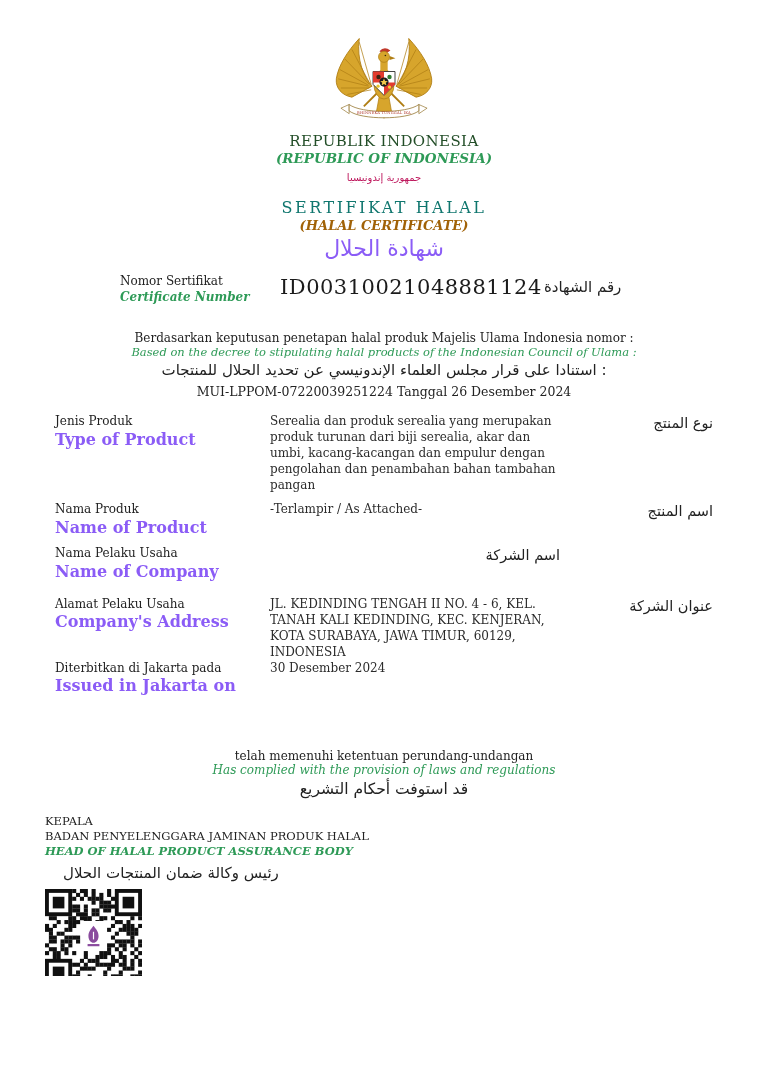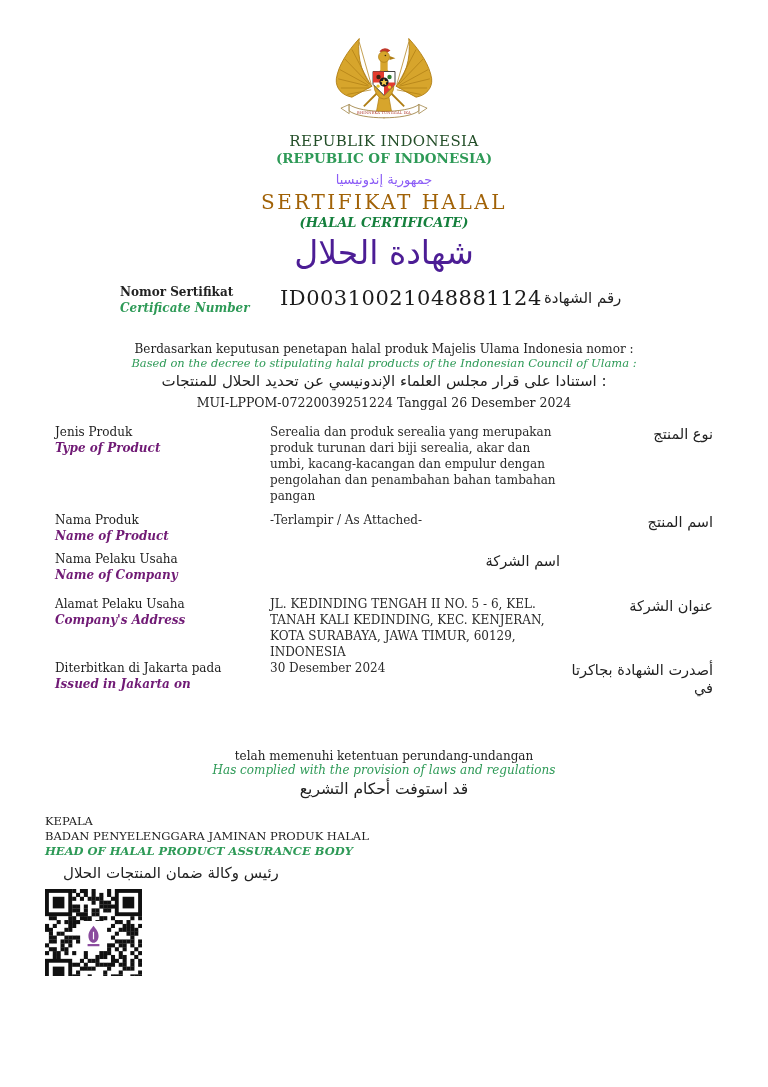--- a/index.html
+++ b/index.html
@@ -6,44 +6,44 @@
   .page{
     position:relative;width:768px;height:976px;background:#ffffff;overflow:hidden;
     font-family:"DejaVu Serif","Liberation Serif",serif;color:#222;
   }
   .center{text-align:center;}
   .ar{font-family:"DejaVu Sans",sans-serif;}
   
   .emblem{margin:30px auto 0;width:110px;height:94px;}
   
   .country-id{margin-top:8px;font-size:15px;color:#234e28;letter-spacing:.4px;}
-  .country-en{font-size:13.5px;font-weight:bold;color:#2e9a57;}
-  .country-ar{margin-top:6px;font-size:13px;color:#8b5cf6;}
-  .cert-title-id{margin-top:3px;font-size:20px;color:#a16207;letter-spacing:2.5px;}
-  .cert-title-en{margin-top:1px;font-size:13px;font-weight:bold;font-style:italic;color:#15803d;}
-  .cert-title-ar{margin-top:3px;font-size:33px;color:#4c1d95;}
+  .country-en{font-size:13.5px;font-weight:bold;font-style:italic;color:#2e9a57;}
+  .country-ar{margin-top:6px;font-size:10px;color:#be185d;}
+  .cert-title-id{margin-top:15px;font-size:16px;color:#0f766e;letter-spacing:2.5px;}
+  .cert-title-en{margin-top:1px;font-size:13px;font-weight:bold;font-style:italic;color:#a16207;}
+  .cert-title-ar{margin-top:3px;font-size:22px;color:#8b5cf6;}
   
   .cert-row{display:grid;grid-template-columns:120px 160px 250px 1fr;margin-top:13px;align-items:start;}
-  .cert-row .lbl-id{font-size:12px;font-weight:bold;}
+  .cert-row .lbl-id{font-size:12px;}
   .cert-row .lbl-en{font-size:12px;font-style:italic;font-weight:600;color:#2e9a57;}
   .cert-number{font-size:21px;letter-spacing:.5px;color:#1b1b1b;margin-top:1px;}
   .cert-row .lbl-ar{font-size:15px;padding-left:14px;margin-top:4px;}
   
   .decree{margin-top:26px;}
   .decree-id{font-size:12px;}
   .decree-en{font-size:11.5px;font-style:italic;color:#2e9a57;}
   .decree-ar{margin-top:2px;font-size:15px;}
   .decree-num{margin-top:5px;font-size:12.5px;}
   
   .details{margin:15px 0 11px 55px;width:658px;}
   .drow{display:grid;grid-template-columns:215px 290px 153px;}
   .mb8{margin-bottom:8px;} .mb14{margin-bottom:14px;} .mb0{margin-bottom:0;}
   .drow .lbl{padding-right:12px;}
   .lbl-id{font-size:12px;line-height:1.3;}
-  .lbl-en{font-size:12px;line-height:1.3;font-style:italic;font-weight:600;color:#701a75;}
+  .lbl-en{font-size:16px;line-height:1.3;font-weight:600;color:#8b5cf6;}
   .val{font-size:12px;line-height:1.33;color:#2b2b2b;}
   .drow .lbl-ar{font-size:14.5px;text-align:right;direction:rtl;line-height:1.25;}
   
   .compliance{margin-top:52px;}
   .comp-id{font-size:12px;}
   .comp-en{font-size:12px;font-style:italic;color:#2e9a57;}
   .comp-ar{margin-top:3px;font-size:15.5px;}
   
   .signatory{margin:16px 0 0 45px;}
   .sig-l1,.sig-l2{font-size:11.5px;line-height:1.3;}
@@ -153,31 +153,30 @@
         <div class="lbl-en">Name of Company</div>
       </div>
       <div class="lbl-ar ar">اسم الشركة</div>
     </div>
 
     <div class="drow mb0">
       <div class="lbl">
         <div class="lbl-id">Alamat Pelaku Usaha</div>
         <div class="lbl-en">Company's Address</div>
       </div>
-      <div class="val">JL. KEDINDING TENGAH II NO. 5 - 6, KEL. TANAH KALI KEDINDING, KEC. KENJERAN, KOTA SURABAYA, JAWA TIMUR, 60129, INDONESIA</div>
+      <div class="val">JL. KEDINDING TENGAH II NO. 4 - 6, KEL. TANAH KALI KEDINDING, KEC. KENJERAN, KOTA SURABAYA, JAWA TIMUR, 60129, INDONESIA</div>
       <div class="lbl-ar ar">عنوان الشركة</div>
     </div>
 
     <div class="drow mb0">
       <div class="lbl">
         <div class="lbl-id">Diterbitkan di Jakarta pada</div>
         <div class="lbl-en">Issued in Jakarta  on</div>
       </div>
       <div class="val">30 Desember 2024</div>
-      <div class="lbl-ar ar">أصدرت الشهادة بجاكرتا في</div>
     </div>
 
   </div>
 
   <div class="compliance">
     <div class="center comp-id">telah memenuhi ketentuan perundang-undangan</div>
     <div class="center comp-en">Has complied with the provision of laws and regulations</div>
     <div class="center comp-ar ar">قد استوفت أحكام التشريع</div>
   </div>
 

